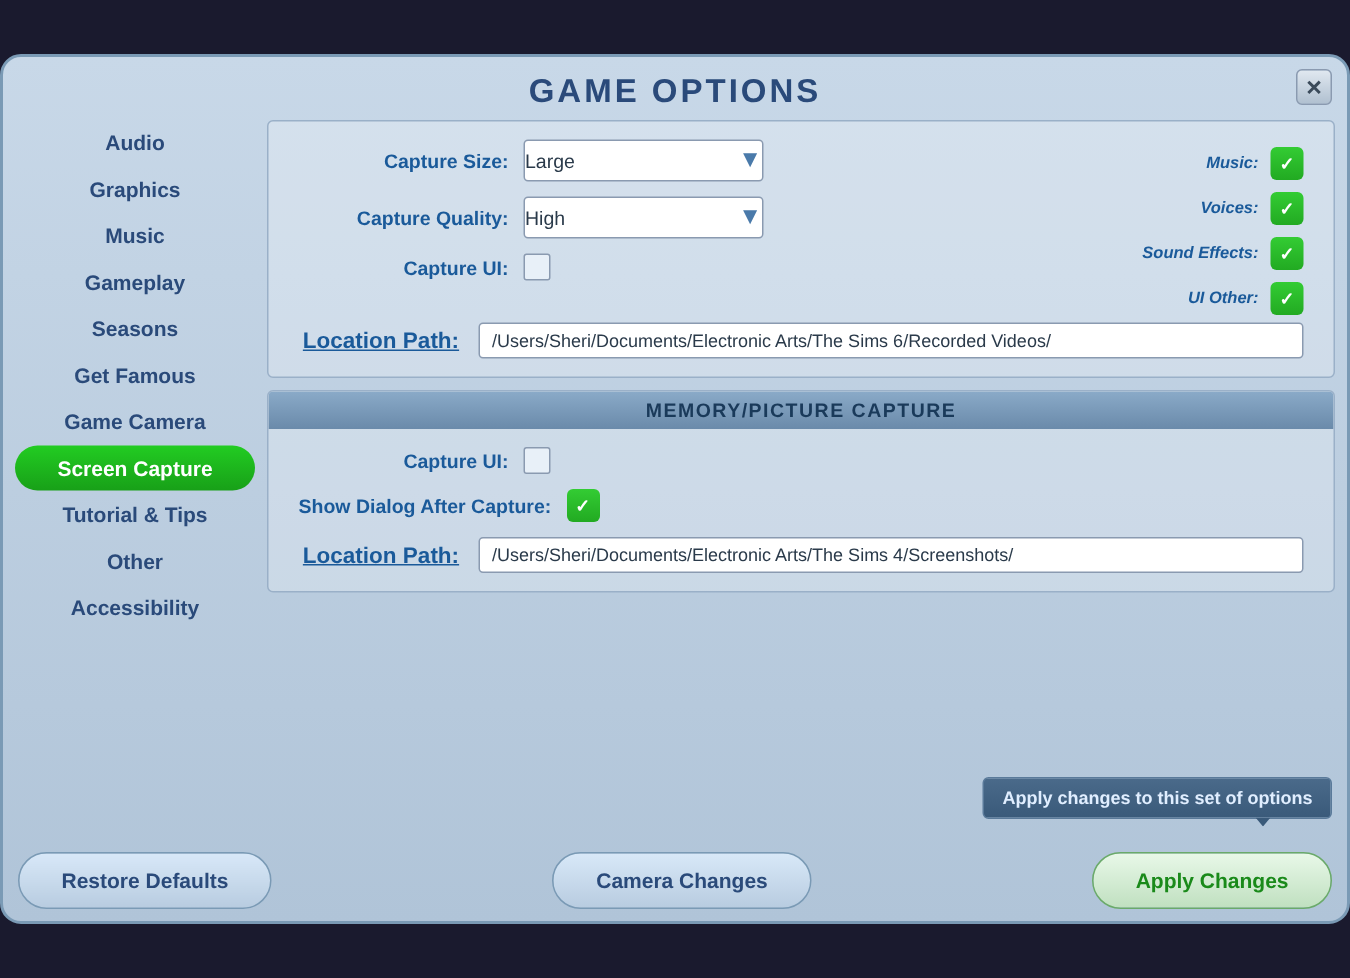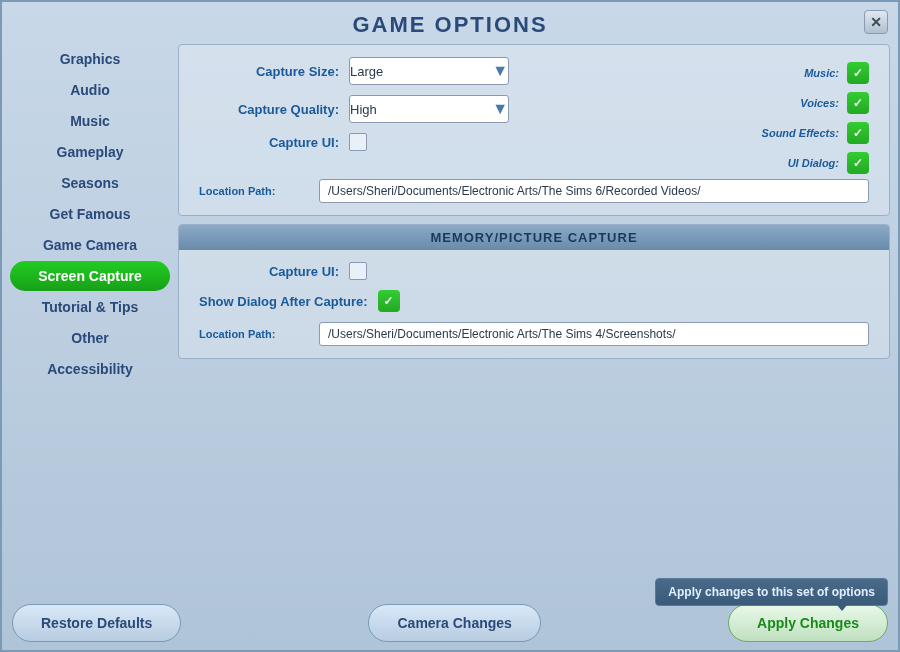--- a/index.html
+++ b/index.html
@@ -8,24 +8,24 @@
       height: 652px;
       background: #1a1a2e;
       font-family: 'Segoe UI', Arial, sans-serif;
       display: flex;
       align-items: center;
       justify-content: center;
       overflow: hidden;
     }
     .dialog {
       width: 900px;
-      height: 652px;
+      height: 580px;
       background: linear-gradient(180deg, #c8d8e8 0%, #b0c4d8 100%);
       border: 2px solid #7a9ab5;
-      border-radius: 0;
+      border-radius: 14px;
       position: relative;
       display: flex;
       flex-direction: column;
     }
     .title-bar {
       background: transparent;
       text-align: center;
       padding: 10px 0 6px 0;
       position: relative;
     }
@@ -199,26 +199,27 @@
       font-size: 13px;
       font-weight: bold;
       cursor: pointer;
     }
     .location-row {
       display: flex;
       align-items: center;
       margin-top: 5px;
     }
     .location-label {
-      font-size: 11px;
+      font-size: 15px;
       font-weight: bold;
       color: #1a5a9a;
       min-width: 110px;
-      text-align: left;
+      text-align: center;
       margin-right: 10px;
+      text-decoration: underline;
     }
     .location-path {
       background: white;
       border: 1px solid #8a9ab0;
       border-radius: 3px;
       padding: 4px 8px;
       font-size: 12px;
       color: #2a3a4a;
       flex: 1;
     }
@@ -242,21 +243,21 @@
       color: #2a4a7a;
     }
     .btn-apply {
       background: linear-gradient(180deg, #e8f8e8 0%, #c0e0c0 100%);
       color: #1a8a1a;
       border-color: #6aaa6a;
     }
     .tooltip-box {
       position: absolute;
       right: 10px;
-      bottom: 44px;
+      bottom: 68px;
       background: linear-gradient(180deg, #4a6a8a 0%, #3a5a7a 100%);
       color: #e0eeff;
       font-size: 12px;
       font-weight: bold;
       padding: 6px 12px;
       border-radius: 4px;
       white-space: nowrap;
       border: 1px solid #5a7a9a;
     }
     .tooltip-box::after {
@@ -280,22 +281,22 @@
 
 <div class="dialog">
   <div class="title-bar">
     <h1>Game Options</h1>
     <div class="close-btn">✕</div>
   </div>
 
   <div class="main-content">
 
     <div class="sidebar">
-    <div class="sidebar-item">Graphics</div>
-        <div class="sidebar-item">Audio</div>
+    <div class="sidebar-item">Audio</div>
+        <div class="sidebar-item">Graphics</div>
         <div class="sidebar-item">Music</div>
         <div class="sidebar-item">Gameplay</div>
         <div class="sidebar-item">Seasons</div>
         <div class="sidebar-item">Get Famous</div>
         <div class="sidebar-item">Game Camera</div>
         <div class="sidebar-item active">Screen Capture</div>
         <div class="sidebar-item">Tutorial &amp; Tips</div>
         <div class="sidebar-item">Other</div>
         <div class="sidebar-item">Accessibility</div>
       </div>
@@ -348,21 +349,21 @@
                     <span class="check-green">✓</span>
                   </div>
               </div>
               <div class="audio-row">
                 <span class="audio-label">Sound Effects:</span>
                 <div class="check-circle">
                     <span class="check-green">✓</span>
                   </div>
               </div>
               <div class="audio-row">
-                <span class="audio-label">UI Dialog:</span>
+                <span class="audio-label">UI Other:</span>
                 <div class="check-circle">
                     <span class="check-green">✓</span>
                   </div>
               </div>
             </div>
           </div>
 
           <div class="location-row">
             <span class="location-label">Location Path:</span>
             <div class="location-path">/Users/Sheri/Documents/Electronic Arts/The Sims 6/Recorded Videos/</div>

